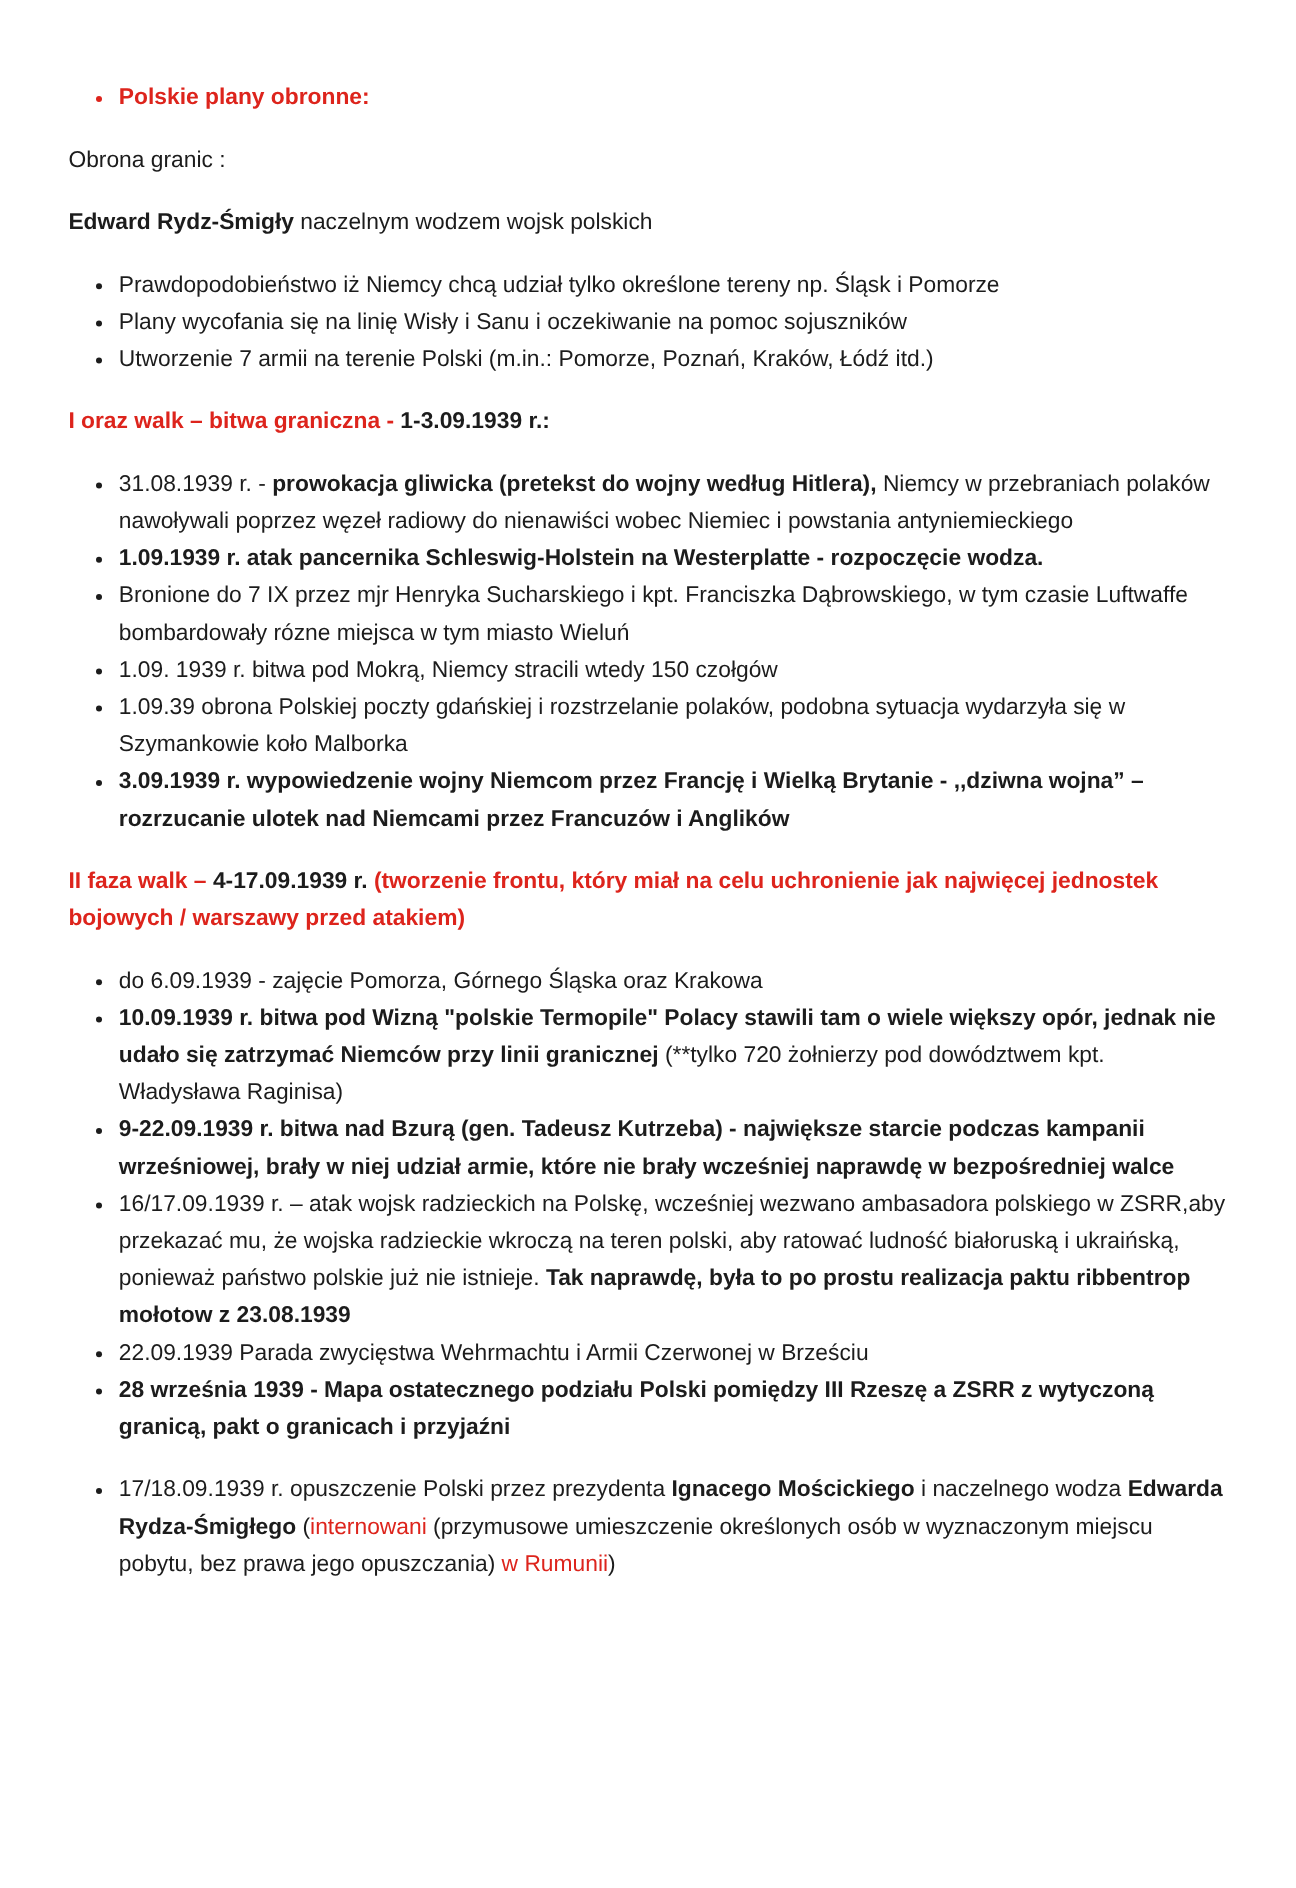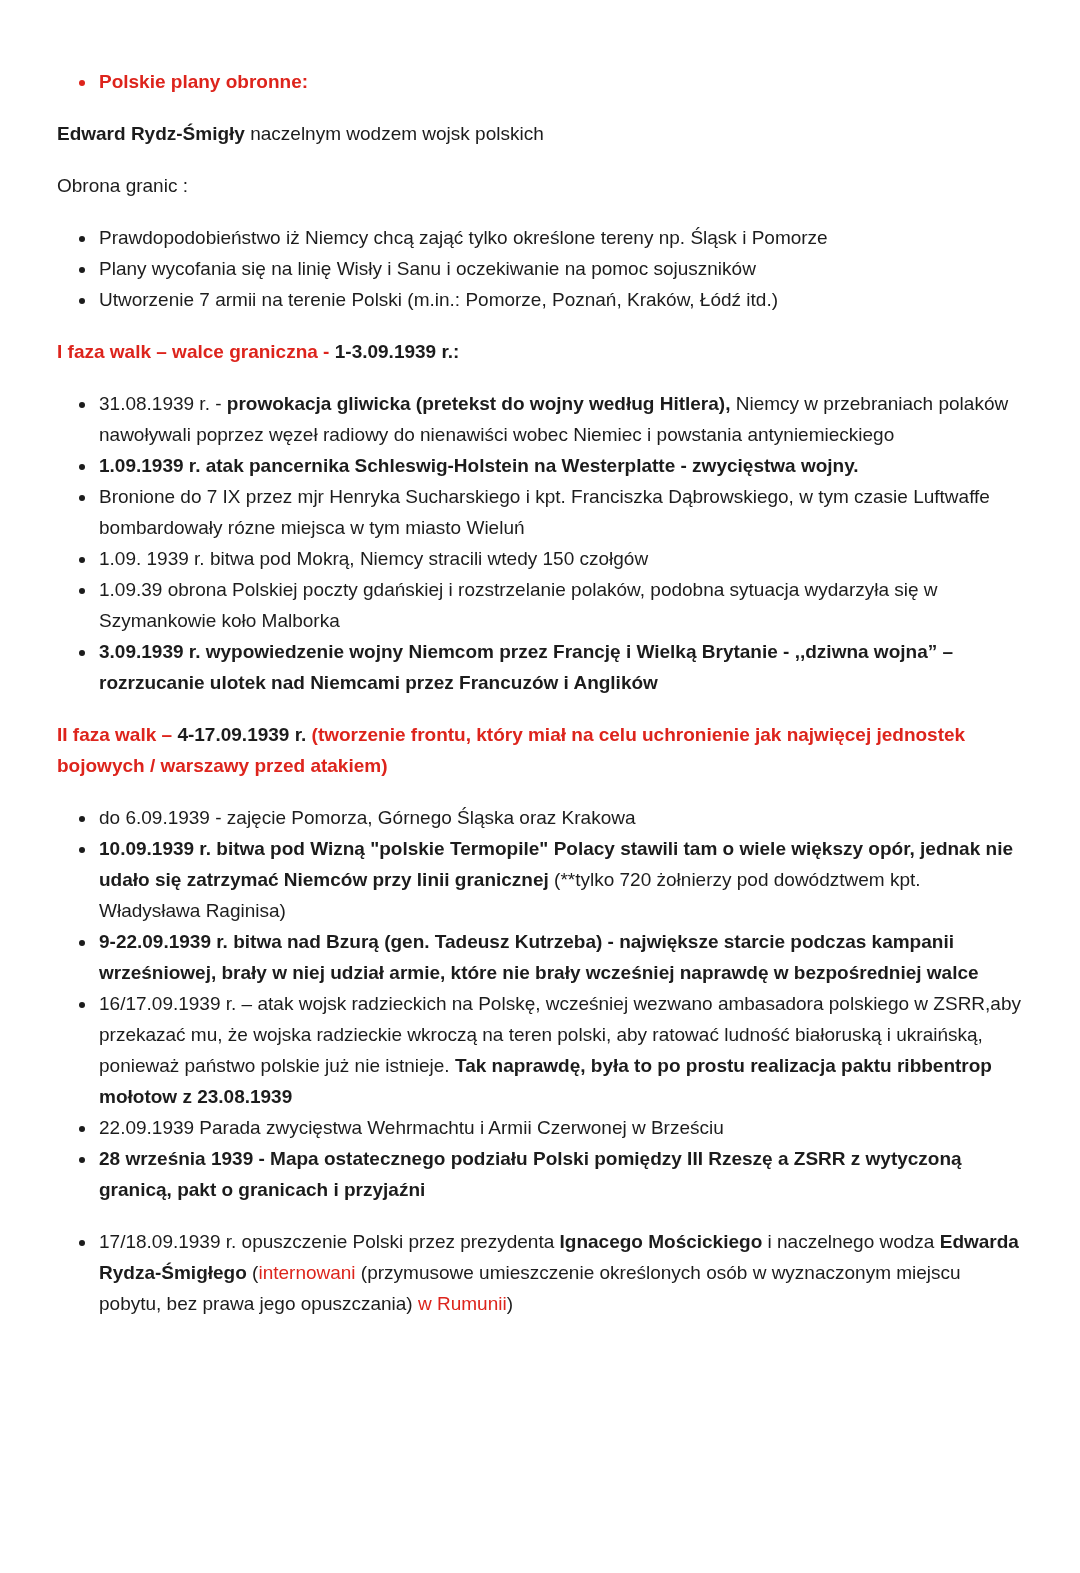--- a/index.html
+++ b/index.html
@@ -38,31 +38,31 @@
   li.red-marker::marker{color:var(--red);}
   .mt-extra{margin-top:51px;}
 </style>
 </head>
 <body>
 
 <main class="doc">
     <ul>
       <li class="red-marker"><span class="b red">Polskie plany obronne:</span></li>
     </ul>
+    <p><span>Obrona granic :</span></p>
     <p><span class="b">Edward Rydz-Śmigły</span><span> naczelnym wodzem wojsk polskich</span></p>
-    <p><span>Obrona granic :</span></p>
     <ul>
-      <li><span>Prawdopodobieństwo iż Niemcy chcą zająć tylko określone tereny np. Śląsk i Pomorze</span></li>
+      <li><span>Prawdopodobieństwo iż Niemcy chcą udział tylko określone tereny np. Śląsk i Pomorze</span></li>
       <li><span>Plany wycofania się na linię Wisły i Sanu i </span><span class="u">oczekiwanie na pomoc sojuszników</span></li>
       <li><span>Utworzenie 7 armii na terenie Polski (m.in.: Pomorze, Poznań, Kraków, Łódź itd.)</span></li>
     </ul>
-    <p><span class="b red">I faza walk – walce graniczna - </span><span class="b">1-3.09.1939 r.:</span></p>
+    <p><span class="b red">I oraz walk – bitwa graniczna - </span><span class="b">1-3.09.1939 r.:</span></p>
     <ul>
       <li><span>31.08.1939 r. - </span><span class="b">prowokacja gliwicka (pretekst do wojny według Hitlera),</span><span> Niemcy w przebraniach polaków nawoływali poprzez węzeł radiowy do nienawiści wobec Niemiec i powstania antyniemieckiego</span></li>
-      <li><span class="b u">1.09.1939 r. atak pancernika Schleswig-Holstein na Westerplatte </span><span class="b">- zwycięstwa wojny.</span></li>
+      <li><span class="b u">1.09.1939 r. atak pancernika Schleswig-Holstein na Westerplatte </span><span class="b">- rozpoczęcie wodza.</span></li>
       <li><span>Bronione do 7 IX przez mjr Henryka Sucharskiego i kpt. Franciszka Dąbrowskiego, w tym czasie Luftwaffe bombardowały rózne miejsca w tym miasto Wieluń</span></li>
       <li><span>1.09. 1939 r. bitwa pod Mokrą, Niemcy stracili wtedy 150 czołgów</span></li>
       <li><span>1.09.39 obrona Polskiej poczty gdańskiej i rozstrzelanie polaków, podobna sytuacja wydarzyła się w Szymankowie koło Malborka</span></li>
       <li><span class="b">3.09.1939 r. wypowiedzenie wojny Niemcom przez Francję i Wielką Brytanie - ,,dziwna wojna” – rozrzucanie ulotek nad Niemcami przez Francuzów i Anglików</span></li>
     </ul>
     <p><span class="b red">II faza walk – </span><span class="b">4-17.09.1939 r. </span><span class="b red">(tworzenie frontu, który miał na celu uchronienie jak najwięcej jednostek bojowych /  warszawy przed atakiem)</span></p>
     <ul>
       <li><span>do 6.09.1939 - zajęcie Pomorza, Górnego Śląska oraz Krakowa</span></li>
       <li><span class="b">10.09.1939 r. bitwa pod Wizną "polskie Termopile" Polacy stawili tam o wiele większy opór, jednak nie udało się zatrzymać Niemców przy linii granicznej</span><span> (**tylko 720 żołnierzy pod dowództwem kpt. Władysława Raginisa)</span></li>
       <li><span class="b">9-22.09.1939 r. bitwa nad Bzurą (gen. Tadeusz Kutrzeba) - </span><span class="b u">największe starcie podczas kampanii wrześniowej</span><span class="b">, brały w niej udział armie, które nie brały wcześniej naprawdę w bezpośredniej walce</span></li>

